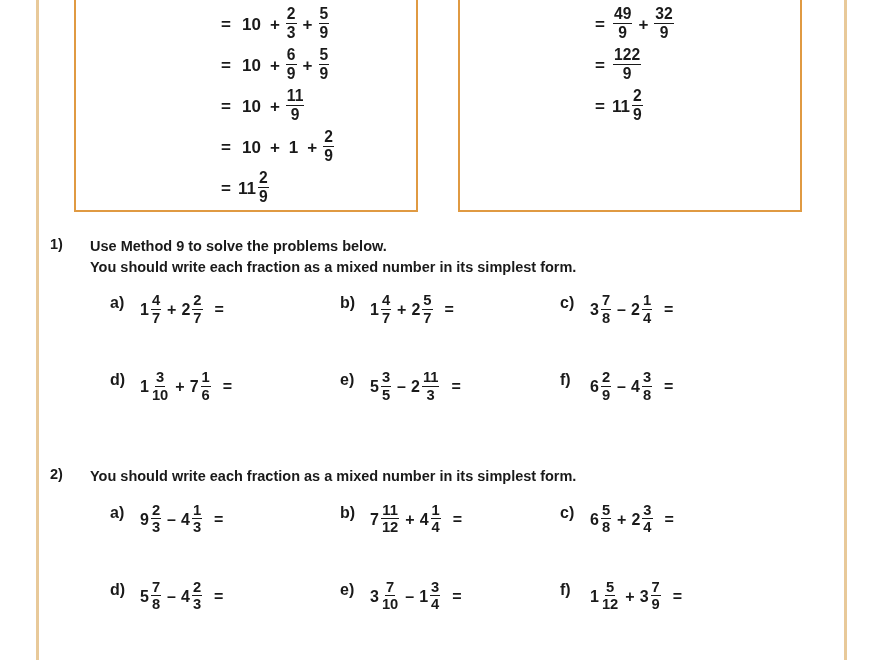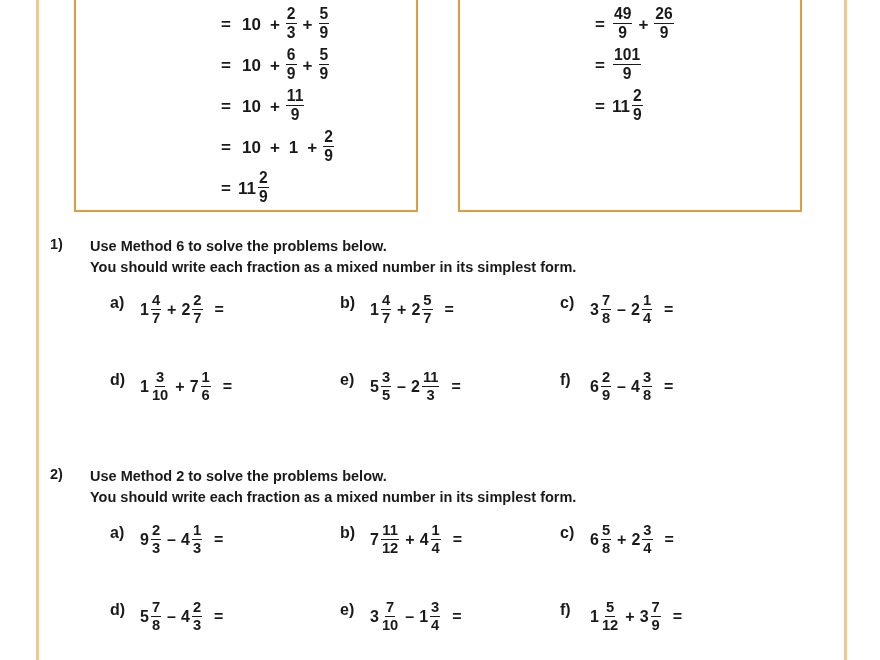--- a/index.html
+++ b/index.html
@@ -236,30 +236,30 @@
   <div class="work-lines">
       <div class="work-line clipped">
         <span class="eq">=</span>
         <span class="expr">
           <span class="frac">
             <span class="num">49</span>
             <span class="den">9</span>
           </span>
           <span class="op">+</span>
           <span class="frac">
-            <span class="num">26</span>
+            <span class="num">32</span>
             <span class="den">9</span>
           </span>
         </span>
       </div>
       <div class="work-line">
         <span class="eq">=</span>
         <span class="expr">
           <span class="frac">
-            <span class="num">101</span>
+            <span class="num">122</span>
             <span class="den">9</span>
           </span>
         </span>
       </div>
       <div class="work-line">
         <span class="eq">=</span>
         <span class="expr">
           <span class="mixed">
             <span class="whole">11</span>
             <span class="frac">
@@ -269,21 +269,21 @@
           </span>
         </span>
       </div>
     </div>
 </div>
 
 <div class="section" id="section-1">
   <div class="section-head">
     <div class="sec-num">1)</div>
     <div class="sec-lines">
-      <div>Use Method 6 to solve the problems below.</div>
+      <div>Use Method 9 to solve the problems below.</div>
       <div>You should write each fraction as a mixed number in its simplest form.</div>
     </div>
   </div>
   <div class="problem-grid" id="grid-0">
       <div class="problem-row">
         <div class="problem col-a">
           <span class="prob-label">a)</span>
           <div class="prob-expr">
             <span class="mixed">
               <span class="whole">1</span>
@@ -411,21 +411,20 @@
           </div>
         </div>
       </div>
     </div>
 </div>
 
 <div class="section" id="section-2">
   <div class="section-head">
     <div class="sec-num">2)</div>
     <div class="sec-lines">
-      <div>Use Method 2 to solve the problems below.</div>
       <div>You should write each fraction as a mixed number in its simplest form.</div>
     </div>
   </div>
   <div class="problem-grid" id="grid-1">
       <div class="problem-row">
         <div class="problem col-a">
           <span class="prob-label">a)</span>
           <div class="prob-expr">
             <span class="mixed">
               <span class="whole">9</span>

